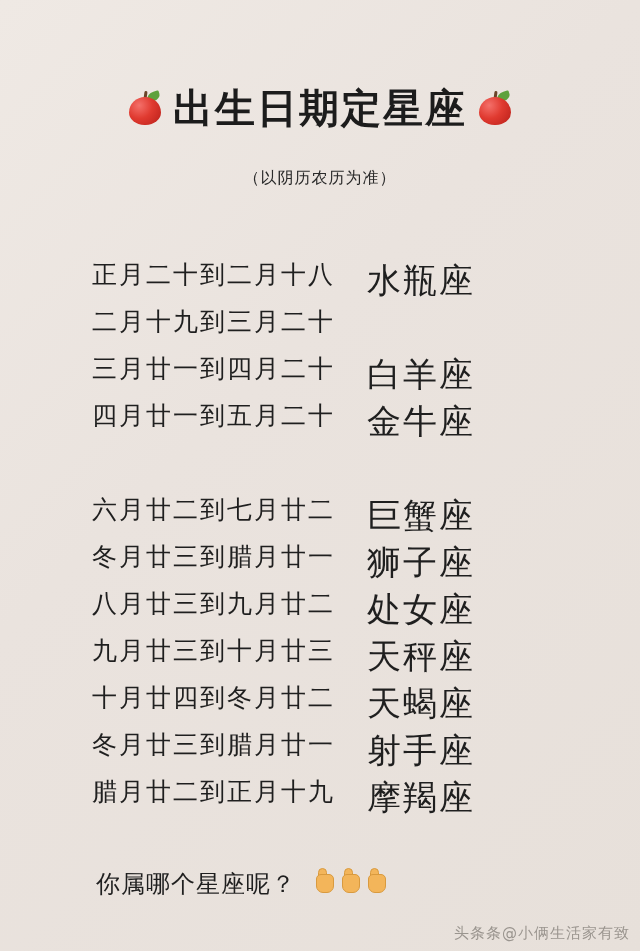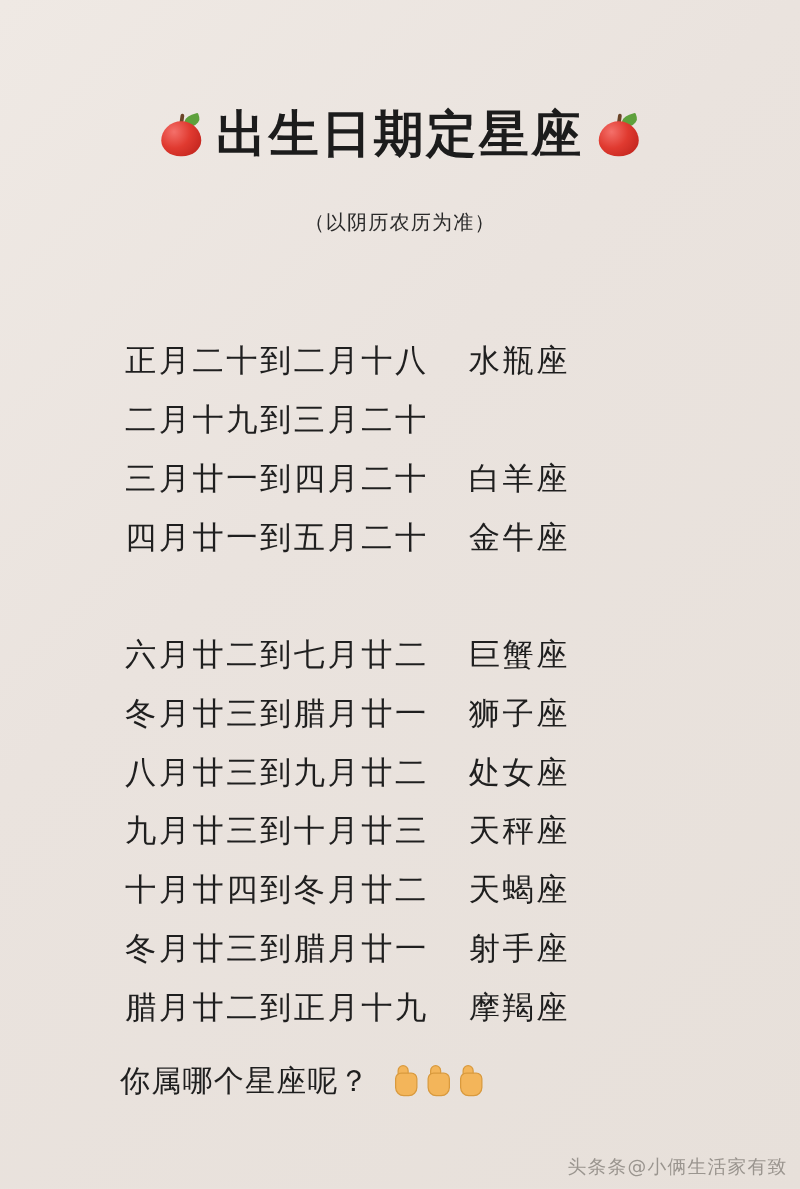--- a/index.html
+++ b/index.html
@@ -85,44 +85,43 @@
     letter-spacing: 1px;
   }
   .table {
     position: absolute;
     top: 258px;
     left: 92px;
     width: 460px;
   }
   .row {
     display: flex;
-    align-items: flex-end;
+    align-items: flex-start;
     height: 47px;
-    margin-left: 8px;
   }
   .cell-date {
     width: 275px;
     font-size: 25px;
     color: #1f1f1f;
     letter-spacing: 2px;
     white-space: nowrap;
   }
   .cell-sign {
     flex: 1;
-    font-size: 25px;
+    font-size: 34px;
     color: #1f1f1f;
     letter-spacing: 2px;
     white-space: nowrap;
   }
   .footer {
     position: absolute;
-    top: 849px;
+    top: 868px;
     left: 96px;
     display: flex;
-    align-items: center;
+    align-items: flex-start;
     gap: 10px;
   }
   .footer-text {
     font-size: 24px;
     color: #1f1f1f;
     letter-spacing: 1px;
     white-space: nowrap;
   }
   .hands {
     display: flex;

